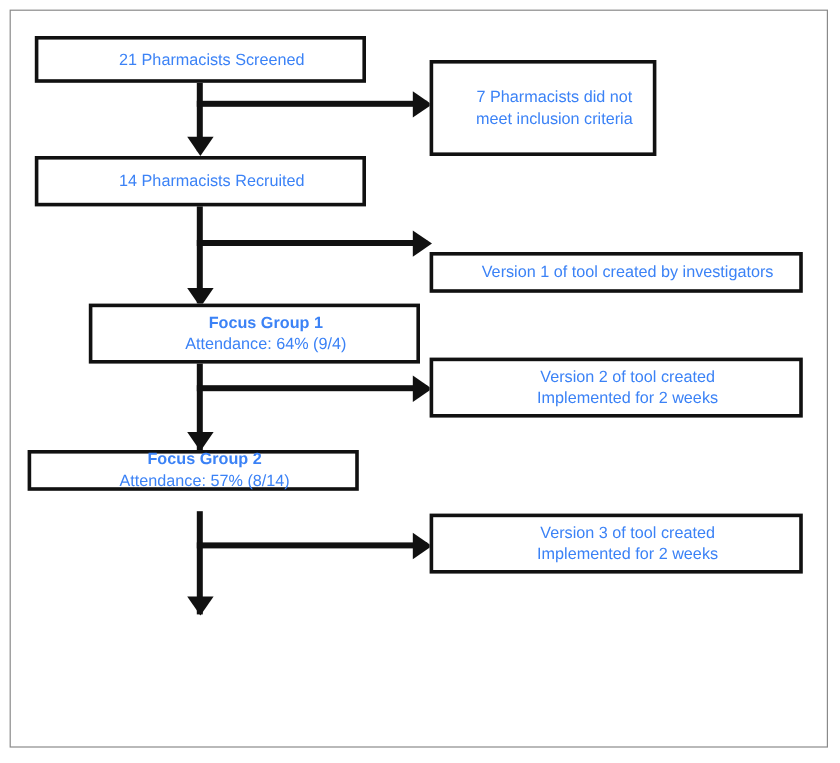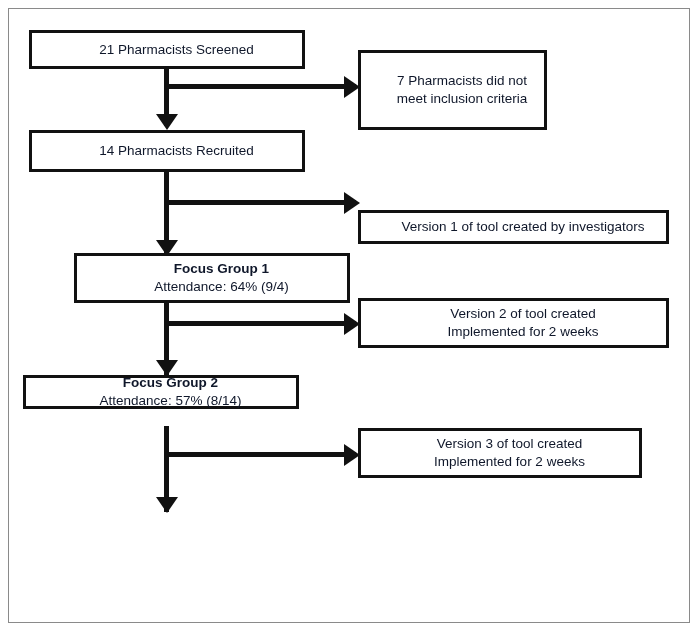--- a/index.html
+++ b/index.html
@@ -38,21 +38,21 @@
   .node {
     position: absolute;
     box-sizing: border-box;
     border: 3px solid #111111;
     background: #ffffff;
     display: flex;
     flex-direction: column;
     align-items: center;
     justify-content: center;
     text-align: center;
-    color: #0f172a;
+    color: #3b82f6;
     z-index: 3;
     padding-left: 19px;
   }
   .node .line1,
   .node .line2 {
     display: block;
     white-space: nowrap;
     line-height: 1.32;
   }
   .node .line1 {
@@ -155,18 +155,18 @@
   <div class="node" style="left:358px; top:298px; width:311px; height:50px;">
     <span class="line1">Version 2 of tool created</span>
     <span class="line2">Implemented for 2 weeks</span>
   </div>
 
   <div class="node titled" style="left:23px; top:375px; width:276px; height:34px;">
     <span class="line1">Focus Group 2</span>
     <span class="line2">Attendance: 57% (8/14)</span>
   </div>
 
-  <div class="node" style="left:358px; top:428px; width:284px; height:50px;">
+  <div class="node" style="left:358px; top:428px; width:311px; height:50px;">
     <span class="line1">Version 3 of tool created</span>
     <span class="line2">Implemented for 2 weeks</span>
   </div>
 
 </div>
 
 </body></html>

